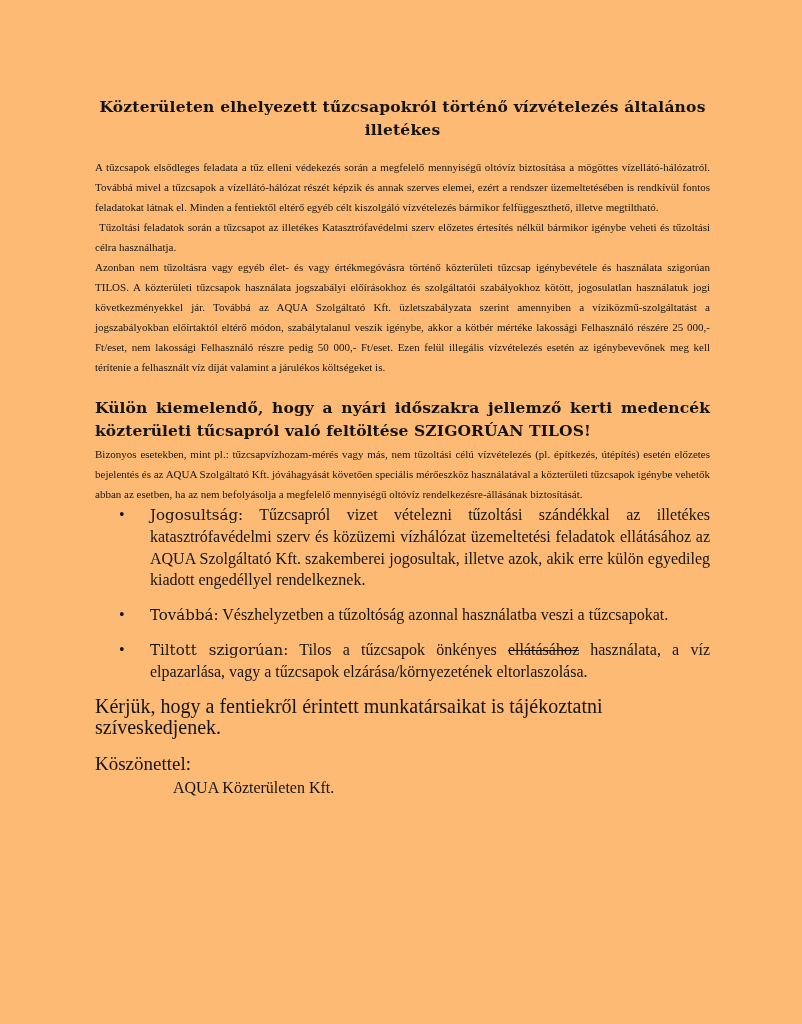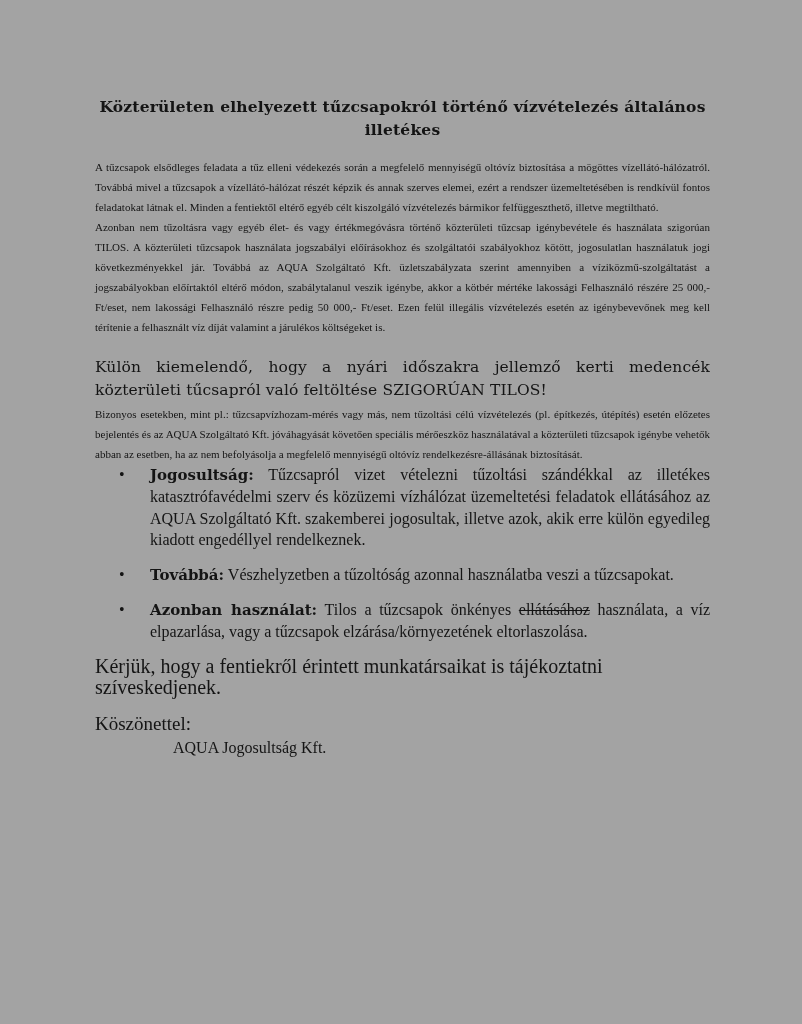--- a/index.html
+++ b/index.html
@@ -5,21 +5,21 @@
   html, body {
     margin: 0;
     padding: 0;
     background: #ffffff;
   }
   .page {
     position: relative;
     width: 802px;
     height: 1024px;
     margin: 0 auto;
-    background: #a3a3a3;
+    background: #fdba74;
     box-sizing: border-box;
     padding: 95px 92px 0 95px;
     overflow: hidden;
     color: #141414;
     font-family: "Liberation Serif", serif;
   }
   .doc-title {
     font-family: "DejaVu Serif", serif;
     font-weight: bold;
     font-size: 15.5px;
@@ -35,21 +35,21 @@
     margin: 0;
   }
   p.indent-first {
     text-indent: 4px;
   }
   .gap-top {
     margin-top: 20px;
   }
   .highlight-heading {
     font-family: "DejaVu Serif", serif;
-    font-weight: normal;
+    font-weight: bold;
     font-size: 15.5px;
     line-height: 23px;
     text-align: justify;
     letter-spacing: 0.1px;
     margin: 19px 0 2px 0;
   }
   .rules-heading {
     font-family: "DejaVu Serif", serif;
     font-weight: bold;
     font-size: 15.2px;
@@ -74,21 +74,21 @@
   ul.rules-list li::before {
     content: "\2022";
     position: absolute;
     left: -31px;
     top: 0;
     font-size: 16px;
     color: #141414;
   }
   .item-label {
     font-family: "DejaVu Serif", serif;
-    font-weight: bold;
+    font-weight: normal;
     font-size: 15px;
   }
   .struck {
     text-decoration: line-through;
   }
   .closing-request {
     font-size: 20px;
     line-height: 21.2px;
     margin: 0;
   }
@@ -105,41 +105,42 @@
   }
 </style>
 </head>
 <body>
 
 <div class="page">
 
   <h1 class="doc-title"><span>Közterületen elhelyezett tűzcsapokról történő vízvételezés általános</span><br><span>illetékes</span></h1>
 
   <p class="body">A tűzcsapok elsődleges feladata a tűz elleni védekezés során a megfelelő mennyiségű oltóvíz biztosítása a mögöttes vízellátó-hálózatról. Továbbá mivel a tűzcsapok a vízellátó-hálózat részét képzik és annak szerves elemei, ezért a rendszer üzemeltetésében is rendkívül fontos feladatokat látnak el. Minden a fentiektől eltérő egyéb célt kiszolgáló vízvételezés bármikor felfüggeszthető, illetve megtiltható.</p>
+  <p class="body indent-first">Tűzoltási feladatok során a tűzcsapot az illetékes Katasztrófavédelmi szerv előzetes értesítés nélkül bármikor igénybe veheti és tűzoltási célra használhatja.</p>
 
   <p class="body gap-top">Azonban nem tűzoltásra vagy egyéb élet- és vagy értékmegóvásra történő közterületi tűzcsap igénybevétele és használata szigorúan TILOS. A közterületi tűzcsapok használata jogszabályi előírásokhoz és szolgáltatói szabályokhoz kötött, jogosulatlan használatuk jogi következményekkel jár. Továbbá az AQUA Szolgáltató Kft. üzletszabályzata szerint amennyiben a víziközmű-szolgáltatást a jogszabályokban előírtaktól eltérő módon, szabálytalanul veszik igénybe, akkor a kötbér mértéke lakossági Felhasználó részére 25 000,- Ft/eset, nem lakossági Felhasználó részre pedig 50 000,- Ft/eset. Ezen felül illegális vízvételezés esetén az igénybevevőnek meg kell térítenie a felhasznált víz díját valamint a járulékos költségeket is.</p>
 
   <h2 class="highlight-heading">Külön kiemelendő, hogy a nyári időszakra jellemző kerti medencék közterületi tűcsapról való feltöltése SZIGORÚAN TILOS!</h2>
   <p class="body">Bizonyos esetekben, mint pl.: tűzcsapvízhozam-mérés vagy más, nem tűzoltási célú vízvételezés (pl. építkezés, útépítés) esetén előzetes bejelentés és az AQUA Szolgáltató Kft. jóváhagyását követően speciális mérőeszköz használatával a közterületi tűzcsapok igénybe vehetők abban az esetben, ha az nem befolyásolja a megfelelő mennyiségű oltóvíz rendelkezésre-állásának biztosítását.</p>
 
 
   <ul class="rules-list">
     <li>
       <span class="item-label">Jogosultság:</span>
       <span>Tűzcsapról vizet vételezni tűzoltási szándékkal az illetékes katasztrófavédelmi szerv és közüzemi vízhálózat üzemeltetési feladatok ellátásához az AQUA Szolgáltató Kft. szakemberei jogosultak, illetve azok, akik erre külön egyedileg kiadott engedéllyel rendelkeznek.</span>
     </li>
     <li>
       <span class="item-label">Továbbá:</span>
       <span>Vészhelyzetben a tűzoltóság azonnal használatba veszi a tűzcsapokat.</span>
     </li>
     <li>
-      <span class="item-label">Azonban használat:</span>
+      <span class="item-label">Tiltott szigorúan:</span>
       <span>Tilos a tűzcsapok önkényes</span>
       <span class="struck">ellátásához</span>
       <span>használata, a víz elpazarlása, vagy a tűzcsapok elzárása/környezetének eltorlaszolása.</span>
     </li>
   </ul>
 
   <p class="closing-request">Kérjük, hogy a fentiekről érintett munkatársaikat is tájékoztatni szíveskedjenek.</p>
   <p class="closing-thanks">Köszönettel:</p>
-  <p class="closing-signature">AQUA Jogosultság Kft.</p>
+  <p class="closing-signature">AQUA Közterületen Kft.</p>
 
 </div>
 
 </body></html>

